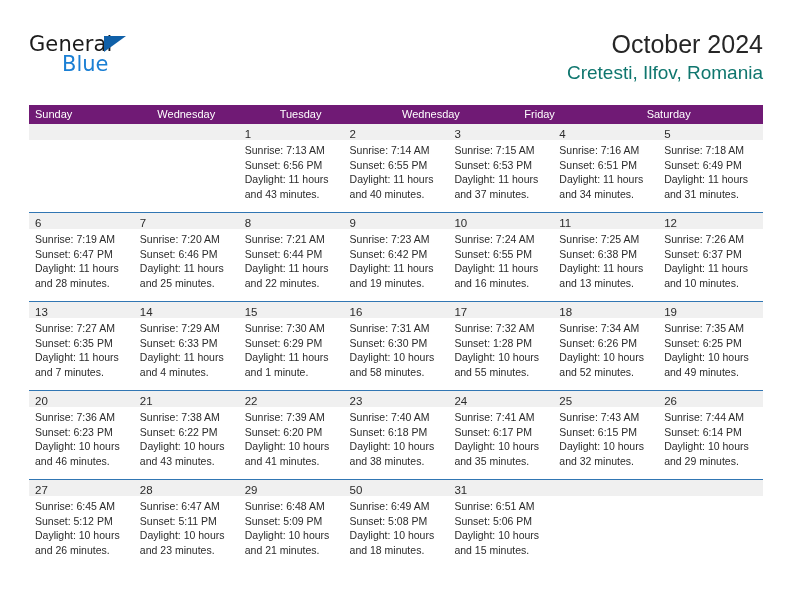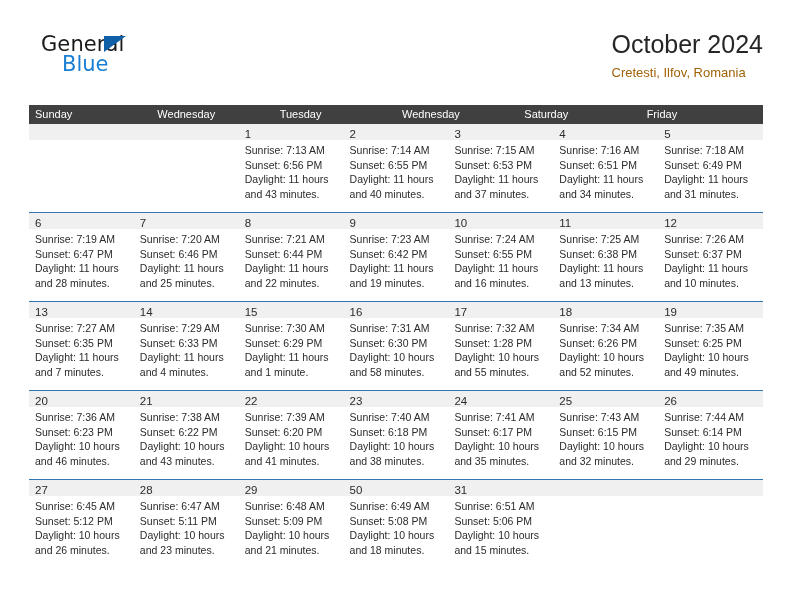--- a/index.html
+++ b/index.html
@@ -37,21 +37,20 @@
     height: 56px;
   }
   .brand-general {
     position: absolute;
     left: 0;
     top: 0;
     font-size: 21px;
     letter-spacing: 0.1px;
     color: #1a1a1a;
     font-family: "DejaVu Sans", sans-serif;
-    margin-left: 12px;
   }
   .brand-tri {
     position: absolute;
     left: 75px;
     top: 4px;
     width: 0;
     height: 0;
     border-left: 22px solid #1060a8;
     border-bottom: 16px solid transparent;
   }
@@ -60,45 +59,46 @@
     left: 33px;
     top: 20px;
     font-size: 21px;
     color: #1a7fd4;
     font-family: "DejaVu Sans", sans-serif;
   }
   .title-block {
     position: absolute;
     right: 0;
     top: 0;
+    text-align: right;
   }
   .cal-title {
     font-size: 25px;
     color: #262626;
     line-height: 32px;
     white-space: nowrap;
   }
   .cal-subtitle {
-    font-size: 13px;
-    color: #a16207;
+    font-size: 19px;
+    color: #0f766e;
     line-height: 20px;
     margin-top: 3px;
     white-space: nowrap;
   }
 
   
   .calendar {
     position: absolute;
     left: 29px;
     top: 105px;
     width: 734px;
   }
   .dow-row {
     display: flex;
-    background: #404040;
+    background: #701a75;
     height: 19px;
   }
   .dow {
     flex: 1 1 0;
     box-sizing: border-box;
     padding-left: 6px;
     color: #ffffff;
     font-size: 11px;
     line-height: 19px;
     white-space: nowrap;
@@ -159,22 +159,22 @@
       <div class="cal-subtitle">Cretesti, Ilfov, Romania</div>
     </div>
   </div>
 
   <div class="calendar">
     <div class="dow-row">
         <div class="dow">Sunday</div>
         <div class="dow">Wednesday</div>
         <div class="dow">Tuesday</div>
         <div class="dow">Wednesday</div>
+        <div class="dow">Friday</div>
         <div class="dow">Saturday</div>
-        <div class="dow">Friday</div>
       </div>
     <div id="weeks-container">
         <div class="week">
           <div class="week-inner">
             <div class="cell blank">
               <div class="daynum-band"><span class="daynum"></span></div>
               <div class="cell-body"></div>
             </div>
             <div class="cell blank">
               <div class="daynum-band"><span class="daynum"></span></div>

